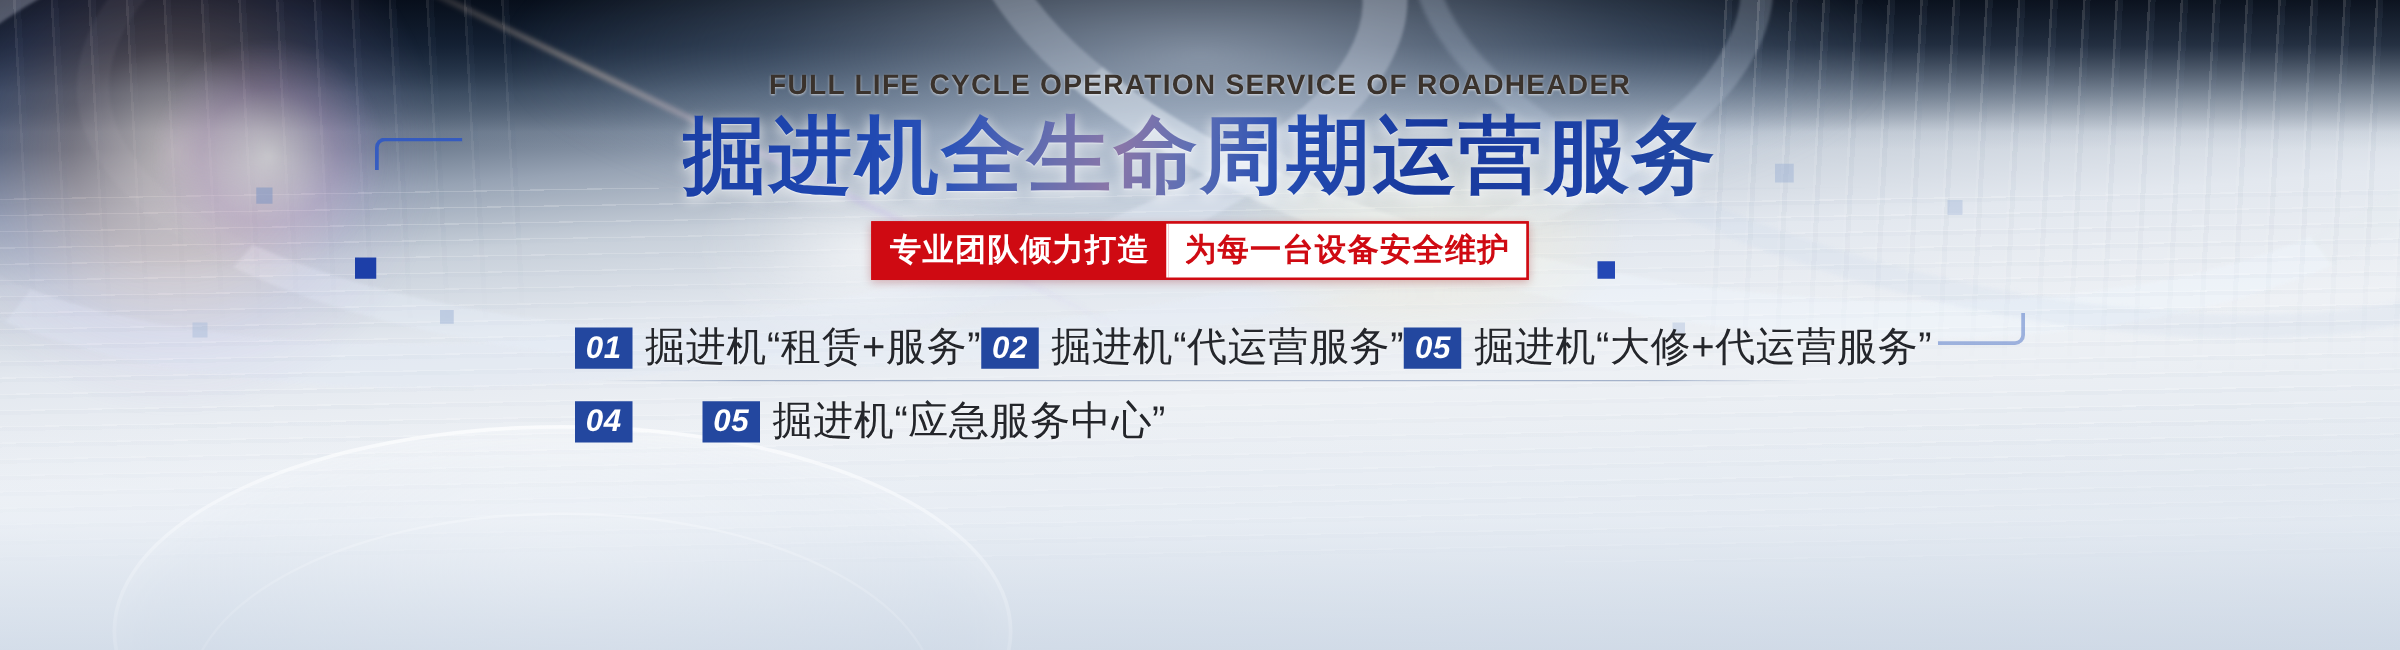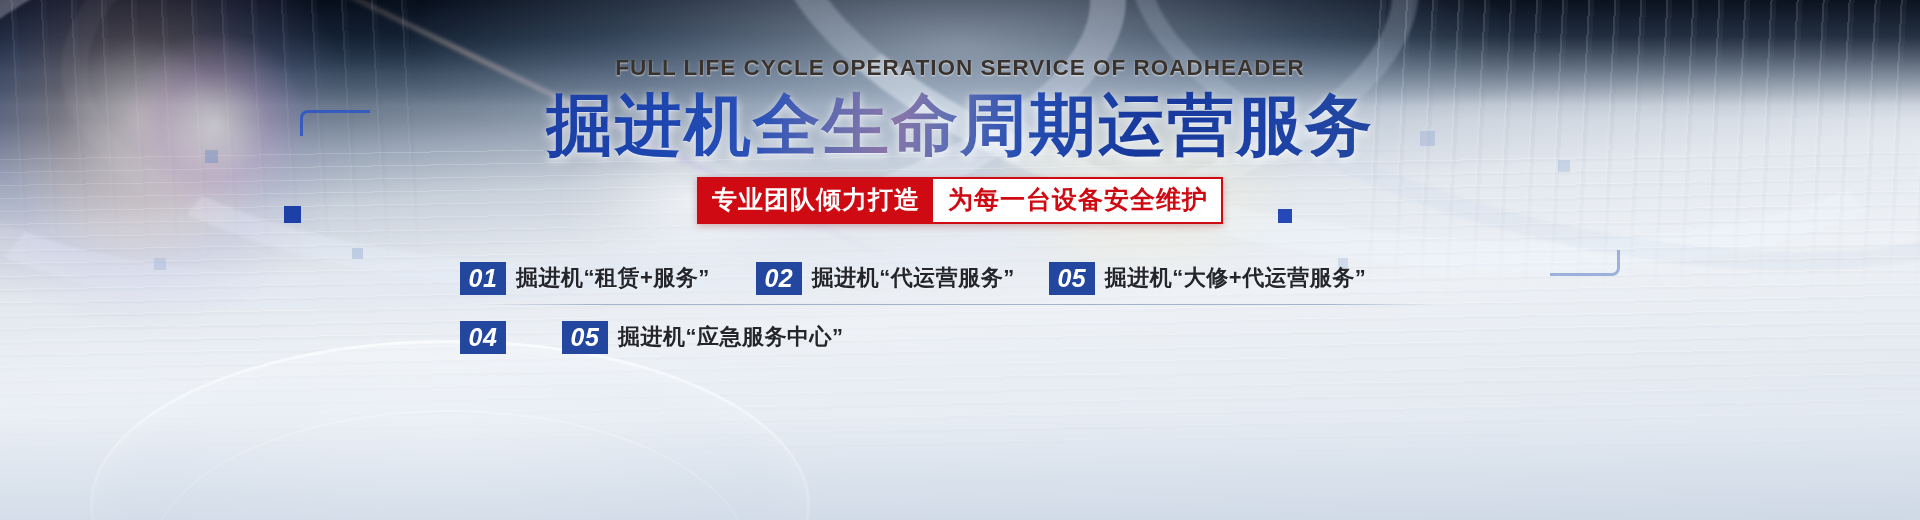--- a/index.html
+++ b/index.html
@@ -230,21 +230,21 @@
   .item { display:flex; align-items:center; white-space:nowrap; }
   .num {
     display:inline-flex; align-items:center; justify-content:center;
     min-width:46px; height:33px; padding:0 6px;
     background:#23479f; color:#ffffff;
     font-size:25px; font-weight:700; font-style:italic;
     letter-spacing:.5px;
     margin-right:10px;
   }
   .ilabel {
-    font-size:22px; font-weight:700; color:#24262b;
+    font-size:32px; font-weight:400; color:#24262b;
     letter-spacing:.5px;
     text-shadow:0 1px 2px rgba(255,255,255,.6);
   }
   .gap-a { width:46px; }
   .gap-b { width:34px; }
 </style>
 </head>
 <body>
 
 <div id="banner">

